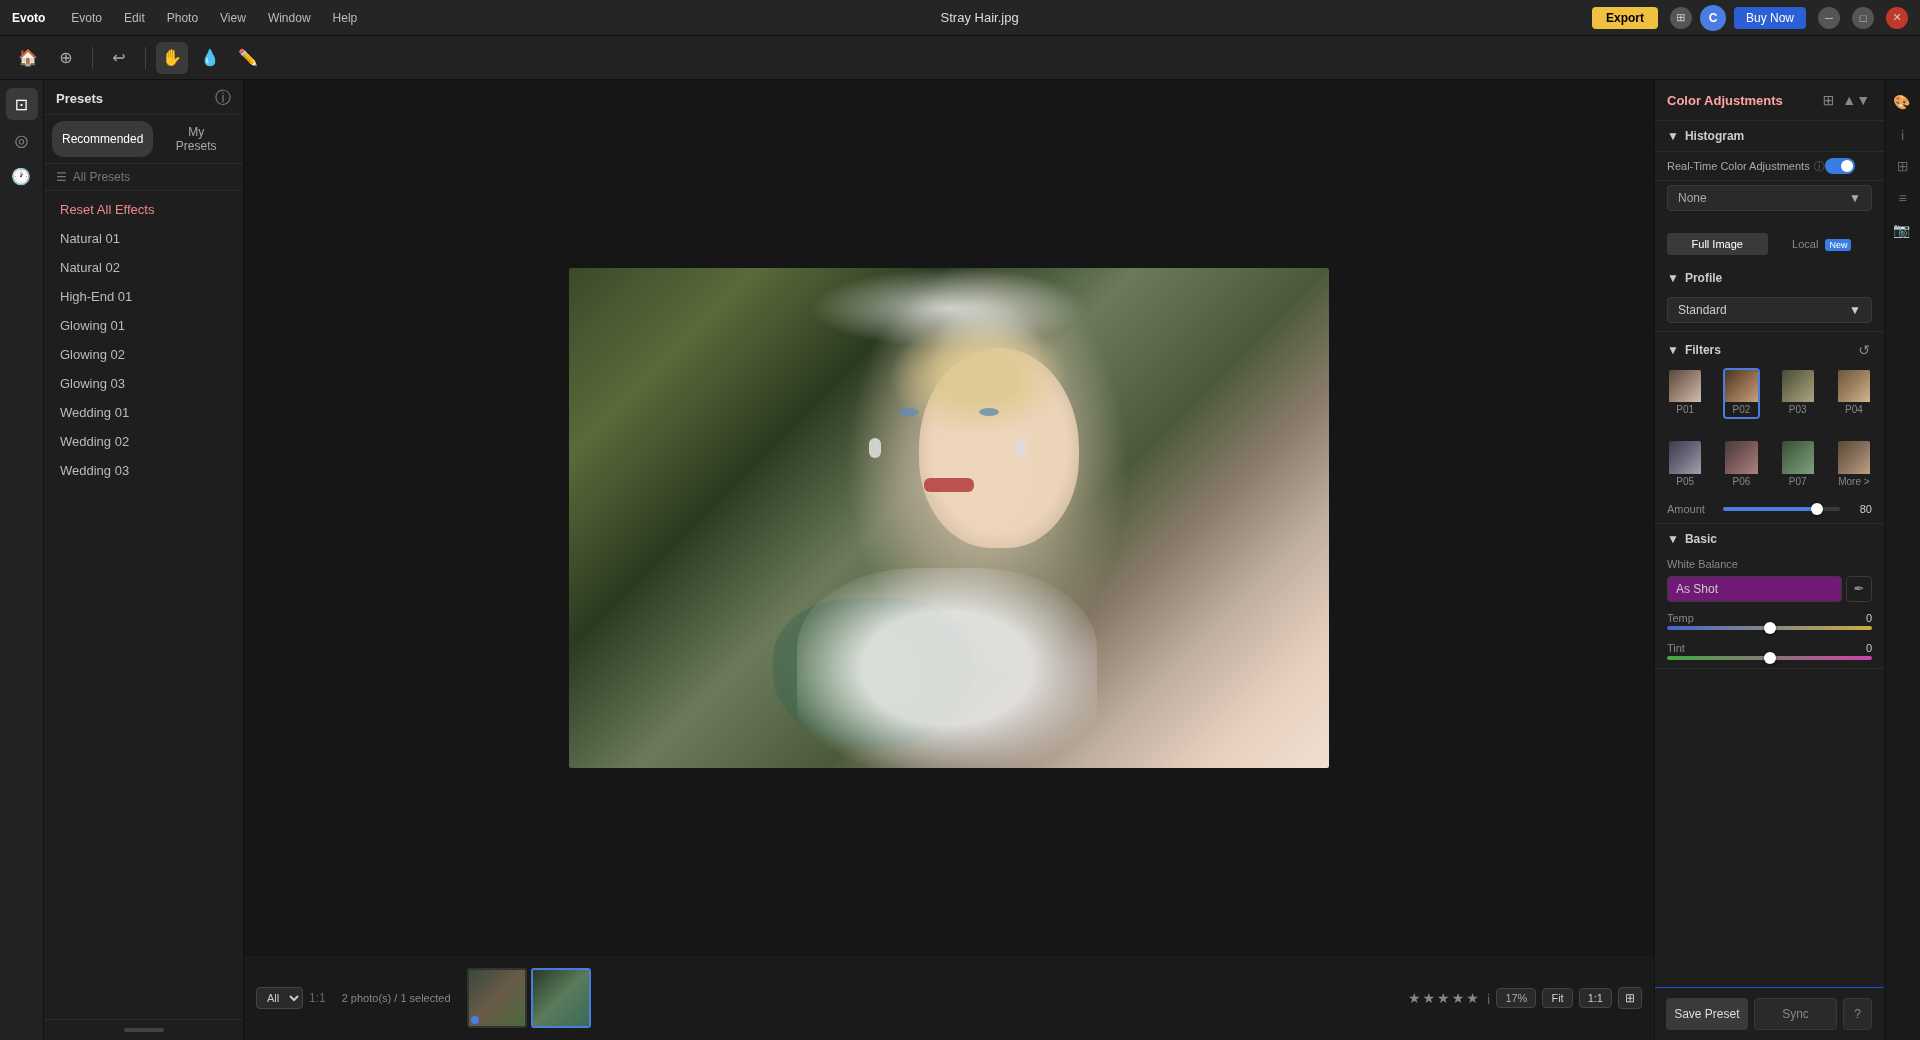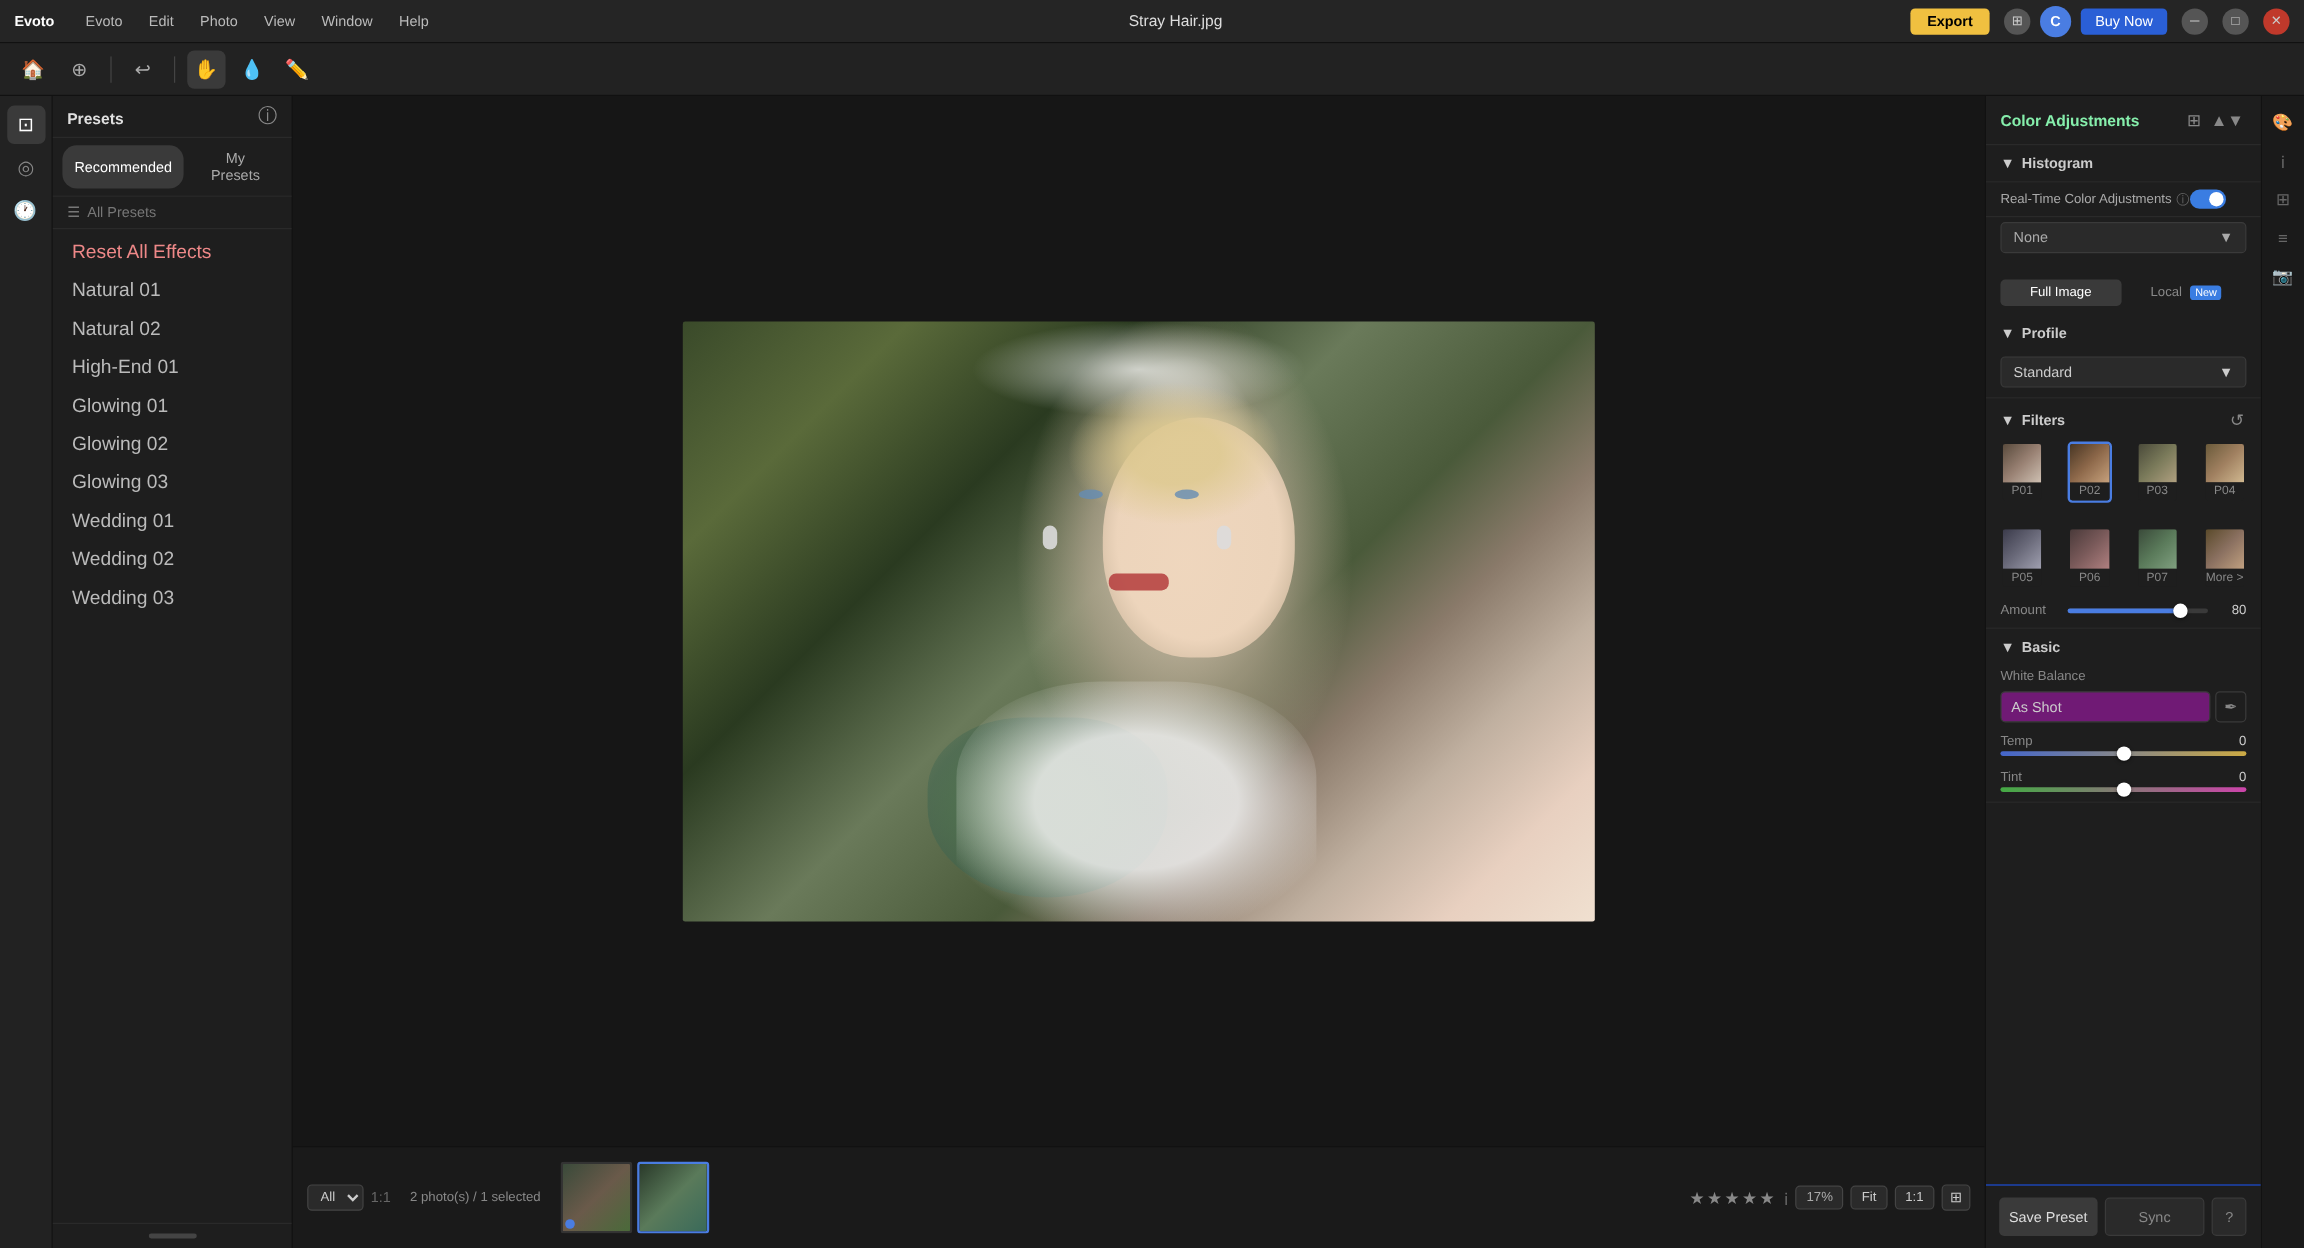--- a/index.html
+++ b/index.html
@@ -207,21 +207,21 @@
       font-size: 12px;
       border-bottom: 1px solid #2a2a2a;
     }
     .presets-list {
       flex: 1;
       overflow-y: auto;
       padding: 4px 0;
     }
     .preset-item {
       padding: 7px 16px;
-      font-size: 16px;
+      font-size: 13px;
       color: #bbb;
       cursor: pointer;
       display: flex;
       align-items: flex-start;
     }
     .preset-item.reset { color: #e88; }
     .presets-bottom {
       padding: 8px 12px;
       border-top: 1px solid #2a2a2a;
       display: flex;
@@ -380,21 +380,21 @@
       display: flex;
       align-items: center;
       justify-content: space-between;
       padding: 10px 12px;
       border-bottom: 1px solid #2a2a2a;
       flex-shrink: 0;
     }
     .right-panel-title {
       font-size: 13px;
       font-weight: 600;
-      color: #86efac;
+      color: #fca5a5;
     }
     .right-panel-icons {
       display: flex;
       gap: 4px;
     }
     .rp-icon-btn {
       background: none;
       border: none;
       color: #888;
       cursor: pointer;

